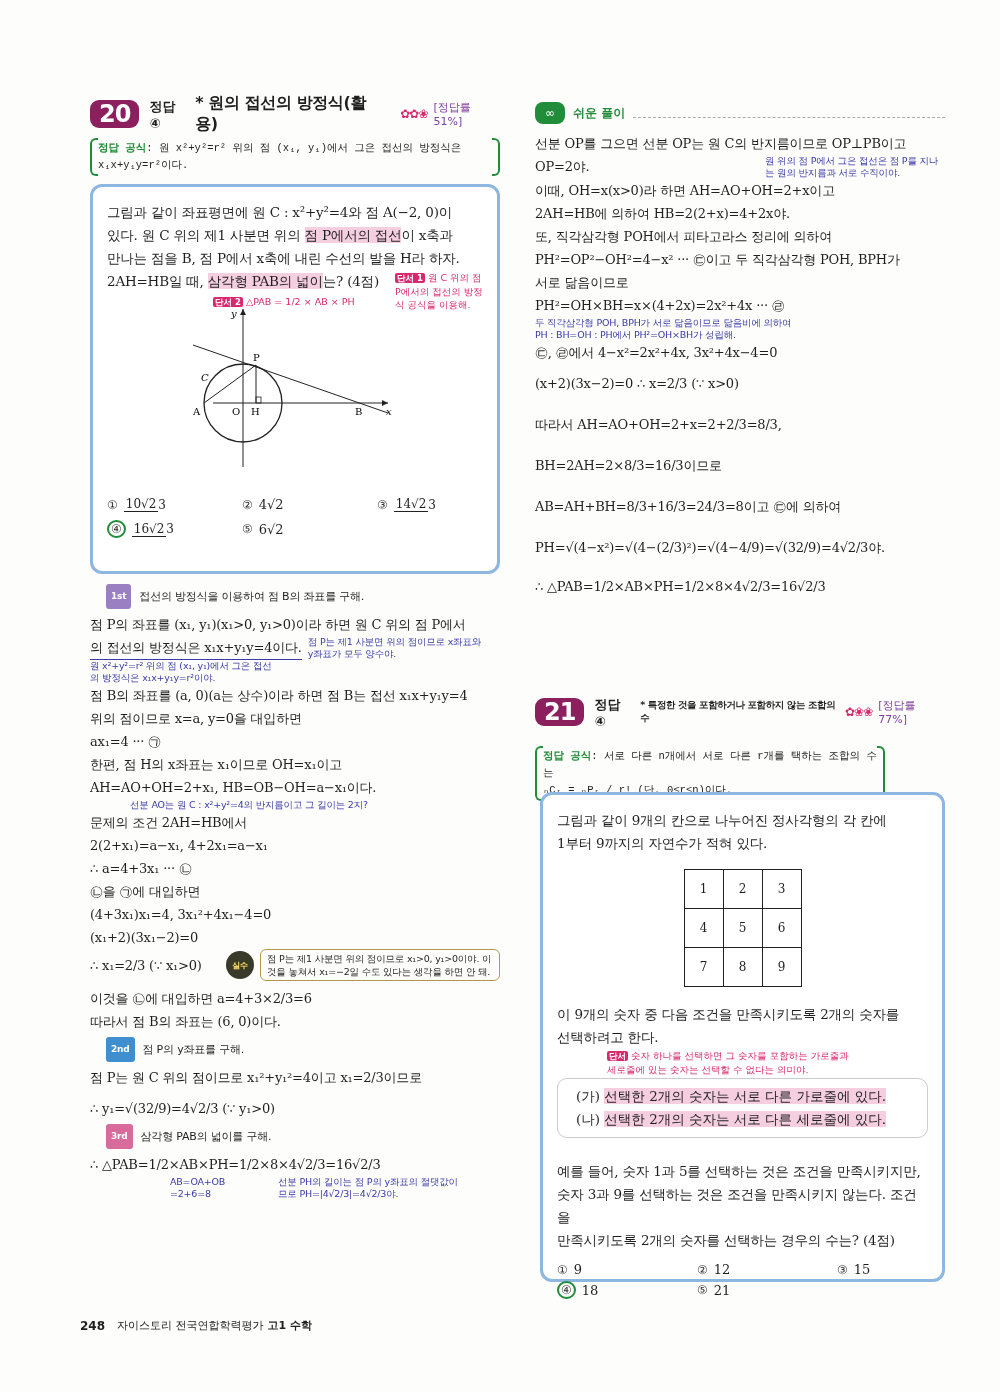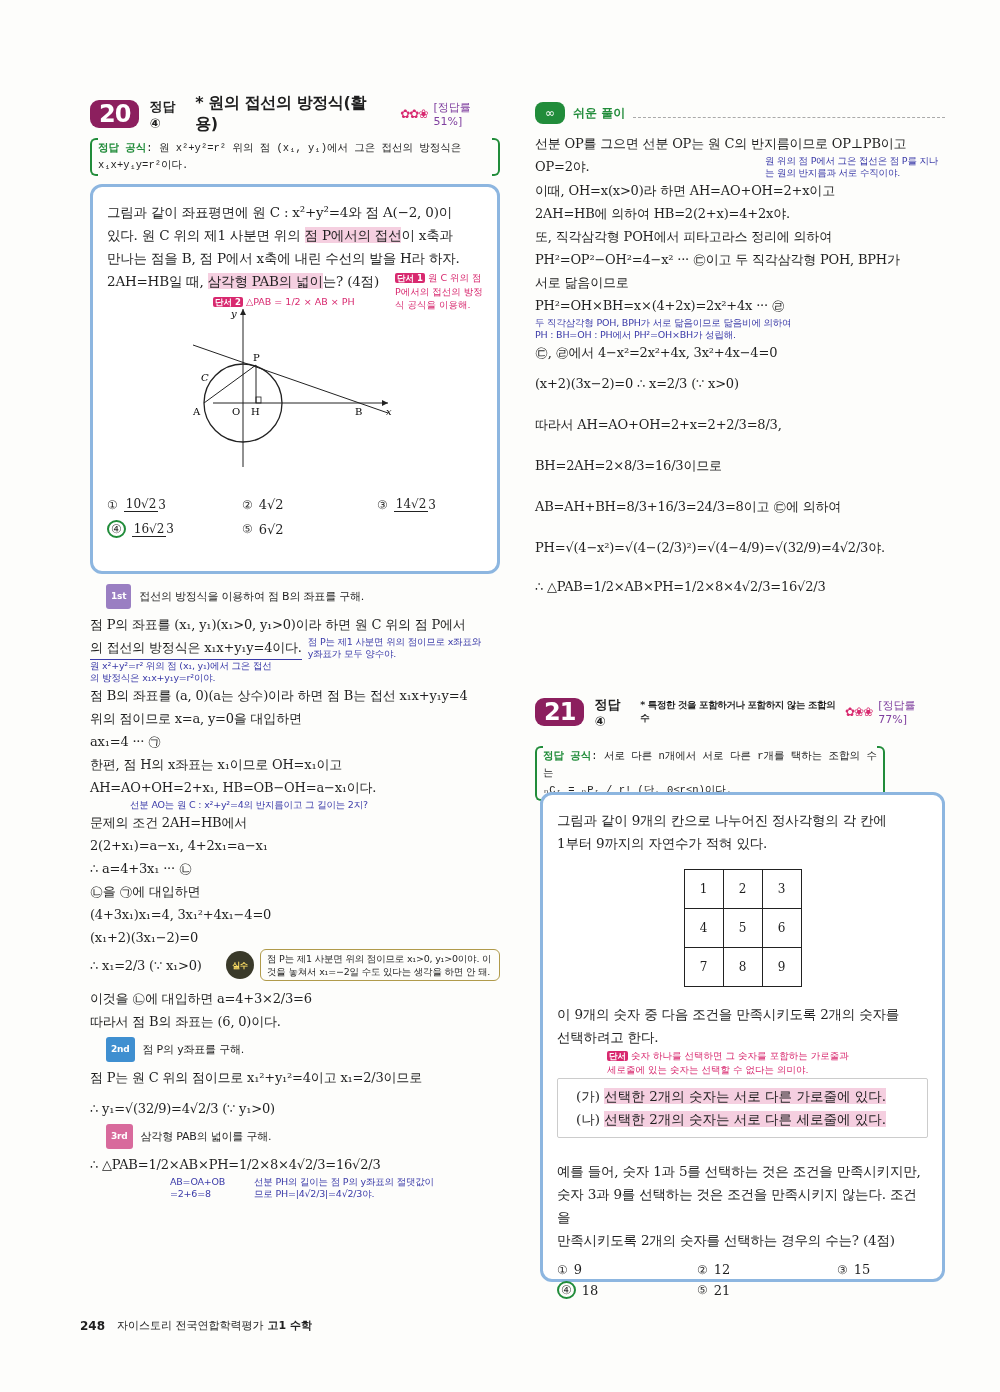--- a/index.html
+++ b/index.html
@@ -35,21 +35,21 @@
 .ul{border-bottom:1.5px solid #3a3aa8}
 .mistake{display:flex;align-items:center;gap:6px}
 .mbadge{width:28px;height:28px;border-radius:50%;background:#3a3a2a;color:#ffe066;font-size:8px;font-family:"DejaVu Sans",sans-serif;display:flex;align-items:center;justify-content:center;font-weight:bold}
 .mbox{border:1.5px solid #b09a4a;border-radius:6px;padding:2px 6px;font-family:"DejaVu Sans",sans-serif;font-size:9.5px;line-height:13px}
 .easy{display:flex;align-items:center;gap:8px;height:26px}
 .easy-icon{width:30px;height:22px;background:#218c3a;border-radius:8px;color:#fff;font-size:12px;display:flex;align-items:center;justify-content:center;font-family:"DejaVu Sans",sans-serif}
 .easy-title{font-family:"DejaVu Sans",sans-serif;font-weight:bold;font-size:12px;color:#218c3a}
 .wave{flex:1;border-bottom:1px dashed #aaa;height:10px}
 .grid3{border-collapse:collapse;margin:14px auto 0;font-size:12px}
 .grid3 td{width:39px;height:39px;border:1.5px solid #222;text-align:center}
-.cond{border:1.5px solid #ccc;border-radius:2px;padding:6px 18px;margin:2px 0 4px;font-size:13.5px;line-height:23px}
+.cond{border:1.5px solid #ccc;border-radius:10px;padding:6px 18px;margin:2px 0 4px;font-size:13.5px;line-height:23px}
 .footer{position:absolute;left:80px;top:1318px;font-family:"DejaVu Sans",sans-serif;font-size:11px;display:flex;gap:12px;align-items:center}
 .footer .pg{font-weight:bold;font-size:12px}
 </style>
 </head>
 <body>
 
 <div class="col" style="left:90px;top:100px;width:410px">
   <div class="qhead">
     <span class="qnum">20</span>
     <span class="qans">정답 ④</span>
@@ -160,21 +160,21 @@
         <span class="stepb" style="background:#3f8fd0">2nd</span>
         <span>점 P의 y좌표를 구해.</span>
       </div>
     <div>점 P는 원 C 위의 점이므로 x₁²+y₁²=4이고 x₁=2/3이므로</div>
     <div style="margin-top:8px">∴ y₁=√(32/9)=4√2/3 (∵ y₁&gt;0)</div>
     <div class="step">
         <span class="stepb" style="background:#d86a9c">3rd</span>
         <span>삼각형 PAB의 넓이를 구해.</span>
       </div>
     <div>∴ △PAB=1/2×AB×PH=1/2×8×4√2/3=16√2/3</div>
-    <div style="display:flex;gap:4px">
+    <div style="display:flex;gap:28px">
       <span class="note" style="width:80px;margin-left:80px">AB=OA+OB =2+6=8</span>
       <span class="note" style="width:180px">선분 PH의 길이는 점 P의 y좌표의 절댓값이므로 PH=|4√2/3|=4√2/3야.</span>
     </div>
   </div>
 </div>
 
 <div class="col" style="left:535px;top:100px;width:410px">
   <div class="easy">
     <span class="easy-icon">∞</span>
     <span class="easy-title">쉬운 풀이</span>

